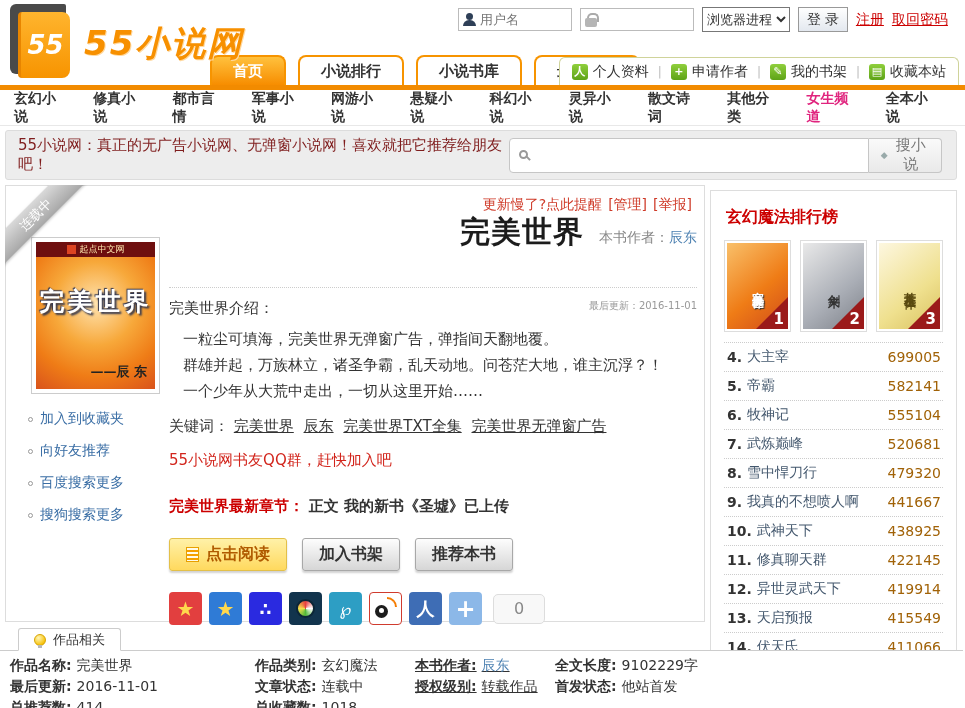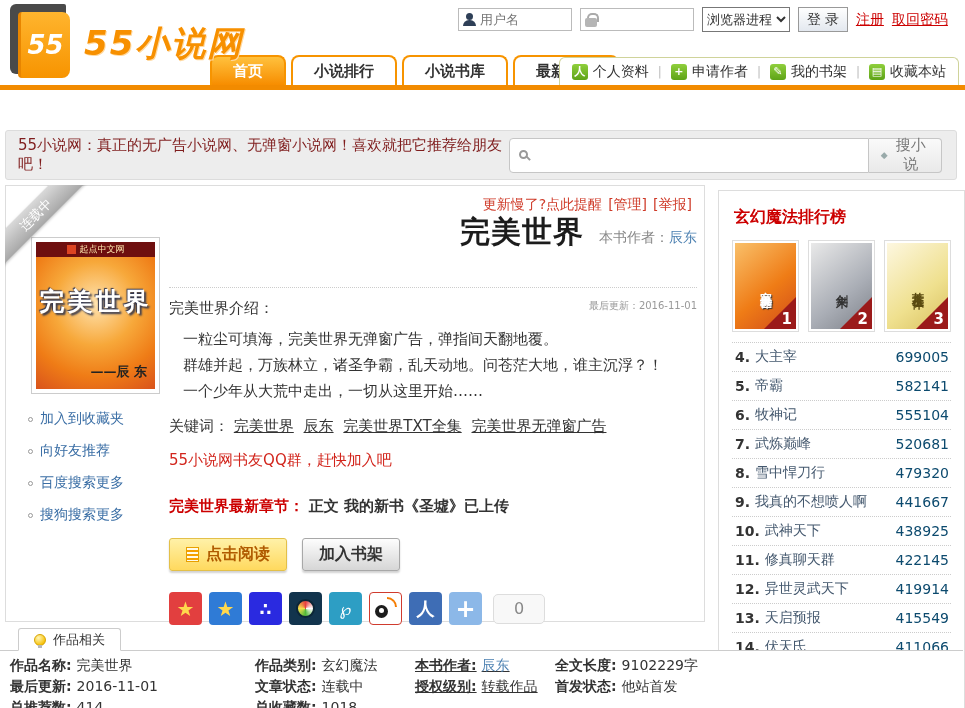--- a/index.html
+++ b/index.html
@@ -22,21 +22,21 @@
   .user-ic::before { content:""; position:absolute; left:3px; top:0; width:7px; height:7px; border-radius:50%; background:#2e3f57; }
   .user-ic::after { content:""; position:absolute; left:0; bottom:0; width:13px; height:6px; border-radius:6px 6px 0 0; background:#2e3f57; }
   .lock-ic { position:relative; width:12px; height:14px; display:inline-block; }
   .lock-ic::before { content:""; position:absolute; left:2px; top:0; width:8px; height:7px; border:2px solid #aaa; border-bottom:none; border-radius:5px 5px 0 0; }
   .lock-ic::after { content:""; position:absolute; left:0; top:5px; width:12px; height:9px; background:#b5b5b5; border-radius:2px; }
   .proc-select { height:25px; width:88px; border:1px solid #777; background:#fff; font-size:13px; color:#333; }
   .login-btn { height:25px; padding:0 8px; border:1px solid #999; background:linear-gradient(#fefefe,#e3e8ef); font-size:14px; color:#333; cursor:pointer; }
   .red-link { color:#c00; font-size:14px; text-decoration:underline; }
 
   
-  .main-tabs { position:absolute; left:210px; top:55px; display:flex; gap:5px; z-index:5; }
+  .main-tabs { position:absolute; left:210px; top:55px; display:flex; gap:12px; z-index:5; }
   .tab { height:30px; line-height:28px; padding:0 21px; border:2px solid #f79400; border-bottom:none; border-radius:8px 8px 0 0; background:#fff; font-size:15px; font-weight:bold; color:#333; cursor:pointer; }
   .tab.active { background:linear-gradient(#ffc13d,#f78d00); color:#fff; }
   .orange-bar { position:absolute; left:0; top:85px; width:965px; height:5px; background:#f28b00; }
 
   .user-links { position:absolute; right:6px; top:57px; height:28px; display:flex; align-items:center; gap:9px; padding:0 12px; border:1px solid #cfd39a; border-bottom:none; border-radius:6px 6px 0 0; background:#fff; z-index:6; }
   .ulink { display:flex; align-items:center; gap:5px; font-size:14px; color:#333; cursor:pointer; }
   .gicon { width:16px; height:16px; border-radius:3px; background:linear-gradient(#8fcf3c,#5ea317); color:#fff; font-size:11px; line-height:16px; text-align:center; font-weight:bold; }
   .usep { color:#bbb; font-size:12px; }
 
   
@@ -106,35 +106,35 @@
   .si-pengyou { background:#2d9ec4; color:#fff; font-size:17px; }
   .si-weibo { background:#fff; border:1px solid #d03b2e; }
   .si-weibo .eye { position:absolute; left:5px; bottom:6px; width:13px; height:13px; background:#1d1d1d; border-radius:50%; }
   .si-weibo .eye::after { content:""; position:absolute; left:4px; top:3px; width:5px; height:5px; background:#fff; border-radius:50%; }
   .si-weibo .sig { position:absolute; right:4px; top:4px; width:10px; height:10px; border-top:2px solid #f57c00; border-right:2px solid #f57c00; border-radius:0 10px 0 0; }
   .si-renren { background:#3e6db5; color:#fff; font-size:18px; font-weight:bold; }
   .si-more { background:#8cb8e8; color:#fff; font-size:24px; font-weight:bold; }
   .share-count { margin-left:4px; min-width:52px; height:30px; border:1px solid #ddd; background:#f8f8f8; border-radius:5px; color:#888; font-size:16px; display:flex; align-items:center; justify-content:center; }
 
   
-  .sidebar { position:absolute; left:710px; top:190px; width:247px; height:518px; border:1px solid #ddd; border-bottom:none; background:#fff; padding:12px 13px 0 13px; overflow:hidden;margin-left:8px; }
+  .sidebar { position:absolute; left:710px; top:190px; width:247px; height:518px; border:1px solid #ddd; border-bottom:none; background:#fff; padding:12px 13px 0 13px; overflow:hidden; }
   .sb-title { color:#c00; font-size:16px; font-weight:bold; margin:4px 0 12px 2px; }
   .top3 { display:flex; gap:9px; border-bottom:1px dotted #ccc; padding-bottom:10px; }
   .rk-cover { position:relative; width:68px; height:92px; border:1px solid #ddd; padding:2px; background:#fff; cursor:pointer; }
   .rk-img { position:relative; width:100%; height:100%; overflow:hidden; display:flex; align-items:center; justify-content:center; }
   .rk-img span { font-size:12px; font-weight:bold; font-family:"DejaVu Serif","Liberation Serif",serif; writing-mode:vertical-rl; letter-spacing:2px; }
   .rk1 { background:linear-gradient(140deg,#f9c06a,#ef7c16 55%,#cf4a1a); } .rk1 span { color:#fff; text-shadow:1px 1px 1px #333; }
   .rk2 { background:linear-gradient(140deg,#e9e9e9,#a9adb5 60%,#7c8088); } .rk2 span { color:#333; }
   .rk3 { background:linear-gradient(140deg,#fdf7e0,#efe08e 60%,#d8c want,#d8c05e); background:linear-gradient(140deg,#fdf7e0,#efe08e 60%,#d8c05e); } .rk3 span { color:#5a4a10; }
   .corner { position:absolute; right:2px; bottom:2px; width:0; height:0; border-left:32px solid transparent; border-bottom:32px solid #9b1a1a; }
   .corner-num { position:absolute; right:6px; bottom:3px; color:#fff; font-size:15px; font-weight:bold; z-index:2; }
   .rk-row { display:flex; justify-content:space-between; align-items:center; border-bottom:1px dotted #ccc; padding:5px 2px 5px 3px; font-size:14px; cursor:pointer; }
   .rk-row .rk-no { font-weight:bold; color:#333; margin-right:5px; }
   .rk-row .rk-name { flex:1; color:#44586e; white-space:nowrap; overflow:hidden; }
-  .rk-row .rk-count { color:#0c4a6e; }
+  .rk-row .rk-count { color:#a16207; }
   .rec-head { position:relative; margin-top:13px; height:33px; border-bottom:1px solid #e2e2e2; }
   .rec-tab { position:absolute; left:2px; bottom:-1px; height:33px; line-height:32px; padding:0 30px 0 14px; color:#c00; font-size:15px; font-weight:bold; border:1px solid #e3bdbd; border-bottom:1px solid #fff; border-radius:3px 14px 0 0; background:#fff; }
 
   
   .details-tab { position:absolute; left:18px; top:628px; height:23px; display:flex; align-items:center; gap:7px; padding:0 15px; background:#fff; border:1px solid #ccc; border-bottom:1px solid #fff; border-radius:3px 3px 0 0; z-index:3; font-size:13px; color:#333; }
   .bulb { position:relative; width:12px; height:12px; border-radius:50%; background:radial-gradient(circle at 35% 30%, #fff6b8, #f7c411 70%, #e0a800); border:1px solid #d8a400; }
   .bulb::after { content:""; position:absolute; left:3px; bottom:-3px; width:4px; height:3px; background:#b8b8b8; }
   .details-body { position:absolute; left:0; top:650px; width:963px; height:58px; border-top:1px solid #ccc; background:#fff; padding:4px 0 0 10px; }
   .d-row { display:flex; line-height:21px; font-size:14px; }
   .d-cell { display:flex; gap:5px; }
@@ -197,20 +197,34 @@
       </span>
     <span class="usep">|</span>
     <span class="ulink">
         <span class="gicon">▤</span>
         <span>收藏本站</span>
       </span>
   </div>
 
   <div class="orange-bar"></div>
 
+  <div class="cat-nav">
+    <span class="cat-item">玄幻小说</span>
+    <span class="cat-item">修真小说</span>
+    <span class="cat-item">都市言情</span>
+    <span class="cat-item">军事小说</span>
+    <span class="cat-item">网游小说</span>
+    <span class="cat-item">悬疑小说</span>
+    <span class="cat-item">科幻小说</span>
+    <span class="cat-item">灵异小说</span>
+    <span class="cat-item">散文诗词</span>
+    <span class="cat-item">其他分类</span>
+    <span class="cat-item pink">女生频道</span>
+    <span class="cat-item">全本小说</span>
+  </div>
 
   <div class="banner">
     <div class="slogan">55小说网：真正的无广告小说网、无弹窗小说网！喜欢就把它推荐给朋友吧！</div>
     <div class="search-box">
       <div class="search-input">
         <i class="mag"></i>
         <input style="">
       </div>
       <button class="search-btn">
           <span class="spark">◆</span>
@@ -293,20 +307,23 @@
       </div>
 
       <div class="actions">
         <button class="btn btn-read">
             <i class="read-ic"></i>
             <span>点击阅读</span>
           </button>
         <button class="btn btn-gray">
             <span>加入书架</span>
           </button>
+        <button class="btn btn-gray">
+            <span>推荐本书</span>
+          </button>
       </div>
 
       <div class="share">
         <span class="si si-qzone">★</span>
         <span class="si si-qq">★</span>
         <span class="si si-baidu">∴</span>
         <span class="si si-tqq">
             <i></i>
           </span>
         <span class="si si-pengyou">℘</span>

